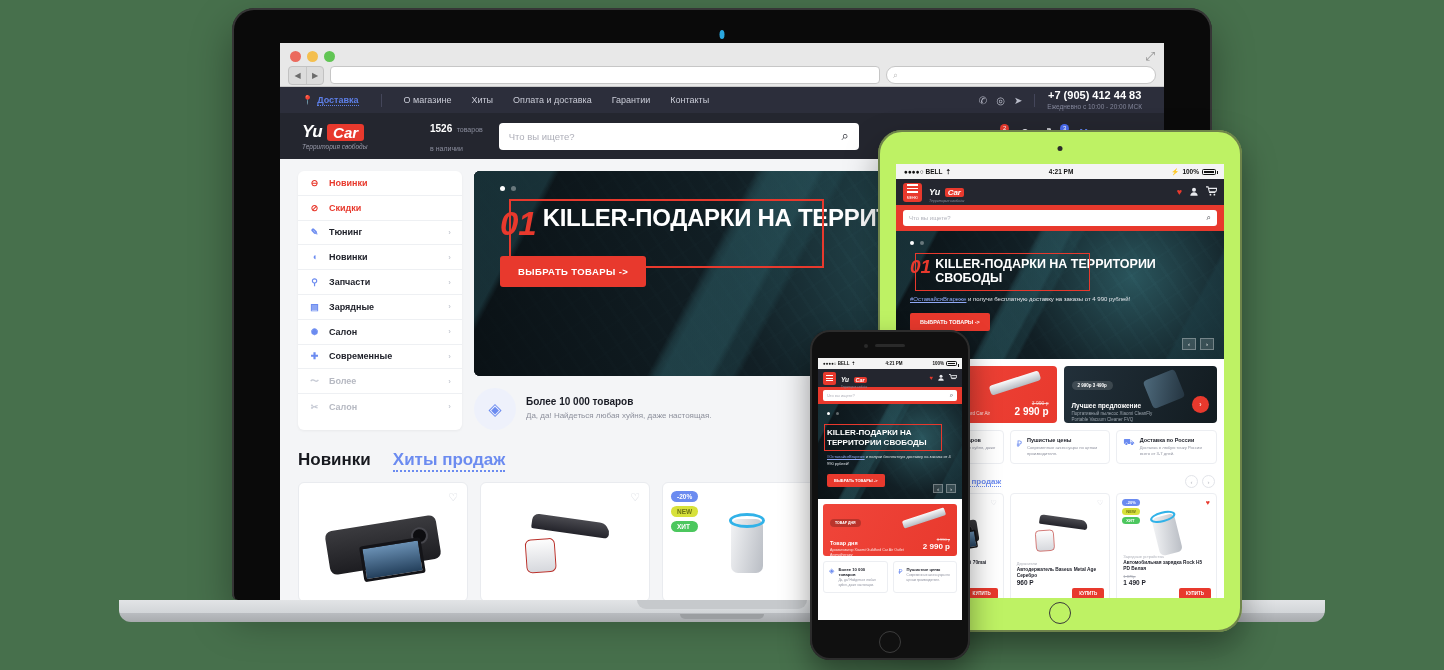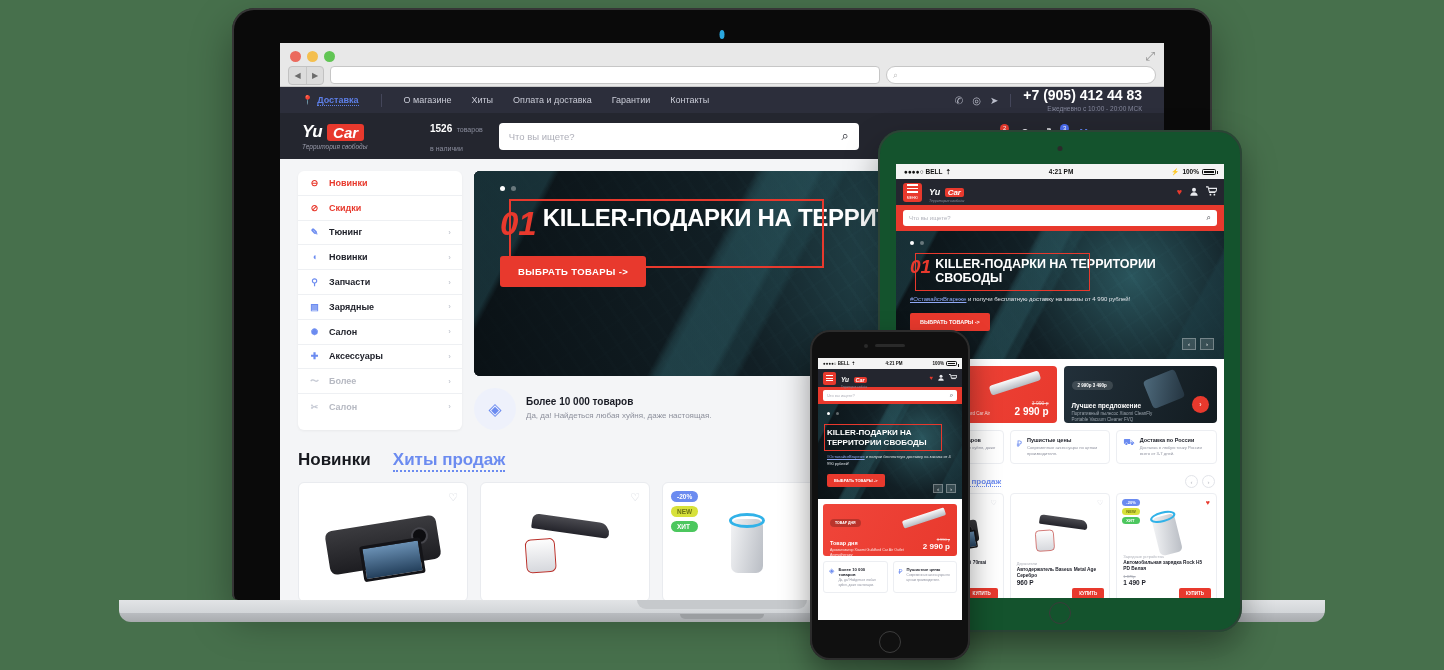--- a/index.html
+++ b/index.html
@@ -61,21 +61,21 @@
   .site { background: #f4f5f7; height: 513px; overflow: hidden; position: relative; }
   .topbar { background: #2c2e3b; height: 26px; display: flex; align-items: center; padding: 0 22px; gap: 22px; }
   .loc { display: flex; align-items: center; gap: 4px; color: #5d7fe8; font-size: 9px; font-weight: bold; }
   .loc .u { border-bottom: 1px dotted #5d7fe8; }
   .sep-v { width: 1px; height: 13px; background: #44465a; }
   .topnav { display: flex; gap: 20px; }
   .topnav a { color: #c9cbd6; font-size: 9px; text-decoration: none; }
   .topbar-right { margin-left: auto; display: flex; align-items: center; gap: 12px; }
   .soc { display: flex; gap: 9px; color: #b9bcc9; font-size: 10px; }
   .phone-wrap { text-align: right; line-height: 1.25; }
-  .phone-num { color: #fff; font-size: 14px; font-weight: bold; }
+  .phone-num { color: #fff; font-size: 11px; font-weight: bold; text-align: center; }
   .phone-sub { color: #83869a; font-size: 6.5px; }
 
   .header { background: #24262f; height: 46px; display: flex; align-items: center; padding: 0 22px; gap: 16px; }
   .logo-wrap { width: 112px; }
   .logo { display: flex; align-items: center; gap: 5px; }
   .logo .yu { color: #fff; font-size: 17px; font-weight: bold; font-style: italic; letter-spacing: -.5px; }
   .logo .car { background: #e8392d; color: #fff; font-size: 15px; font-weight: bold; font-style: italic; padding: 0 6px; border-radius: 3px; }
   .logo-tag { color: #9a9cab; font-size: 6.5px; font-style: italic; margin-top: 1px; }
   .goods { line-height: 1.2; }
   .goods b { color: #fff; font-size: 10px; }
@@ -151,21 +151,21 @@
   .p-mirror::after { content:""; position:absolute; left:32px; top:20px; width:56px; height:30px; background: linear-gradient(#6a90b4,#24405c); border:3px solid #141418; border-radius:3px; }
   .p-mirror::before { content:""; position:absolute; right:10px; top:10px; width:13px; height:13px; border-radius:50%; background:#0d0d10; border:2px solid #46464c; }
   .p-holder { width: 92px; height: 60px; position: relative; transform: rotate(-4deg); }
   .p-holder .arm { position: absolute; left: 14px; top: 4px; width: 78px; height: 15px; background: linear-gradient(#4a4a50,#23232a); border-radius: 12px 20px 8px 4px; transform: rotate(12deg); }
   .p-holder .grip { position: absolute; left: 6px; top: 22px; width: 30px; height: 34px; background: linear-gradient(#fdfdfd,#d6d8dd); border: 1.5px solid #b9302a; border-radius: 6px; }
   .p-vac { width: 40px; height: 72px; position: relative; }
   .p-vac .body { position: absolute; left: 4px; top: 10px; width: 32px; height: 54px; border-radius: 7px; background: linear-gradient(100deg,#f2f3f5,#b9bdc4); }
   .p-vac .ring { position: absolute; left: 2px; top: 4px; width: 36px; height: 15px; border-radius: 50%; border: 3px solid #31b2e8; }
 
   
-  .tablet { position: absolute; left: 878px; top: 130px; width: 364px; height: 502px; background: #14532d; border-radius: 24px; box-shadow: 0 16px 34px rgba(0,0,0,.35); }
+  .tablet { position: absolute; left: 878px; top: 130px; width: 364px; height: 502px; background: #bef264; border-radius: 24px; box-shadow: 0 16px 34px rgba(0,0,0,.35); }
   .tablet::before { content: ""; position: absolute; inset: 0; border-radius: 24px; border: 2px solid #3a3a3a; opacity: .6; }
   .tablet-screen { position: absolute; left: 18px; top: 34px; width: 328px; height: 434px; background: #fff; overflow: hidden; }
   .tablet-home { position: absolute; left: 50%; bottom: 8px; transform: translateX(-50%); width: 22px; height: 22px; border-radius: 50%; border: 1.5px solid #3a3a3a; }
   .tablet-cam { position: absolute; left: 50%; top: 16px; transform: translateX(-50%); width: 5px; height: 5px; border-radius: 50%; background: #2b2b2b; }
 
   .statusbar { height: 15px; background: #f4f4f4; display: flex; align-items: center; padding: 0 8px; font-size: 6.5px; color: #111; font-weight: bold; }
   .sb-l { display: flex; align-items: center; gap: 3px; }
   .sb-c { flex: 1; text-align: center; }
   .sb-r { display: flex; align-items: center; gap: 3px; }
   .batt { width: 14px; height: 6px; border: 1px solid #111; border-radius: 1.5px; position: relative; }
@@ -413,21 +413,21 @@
                 <span>Зарядные</span>
                 <span class="arw">›</span>
               </div>
               <div class="sb-item">
                 <span class="ico">✺</span>
                 <span>Салон</span>
                 <span class="arw">›</span>
               </div>
               <div class="sb-item">
                 <span class="ico">✚</span>
-                <span>Аксессуары</span>
+                <span>Современные</span>
                 <span class="arw">›</span>
               </div>
               <div class="sb-item dim">
                 <span class="ico">〜</span>
                 <span>Более</span>
                 <span class="arw">›</span>
               </div>
               <div class="sb-item dim">
                 <span class="ico">✂</span>
                 <span>Салон</span>

